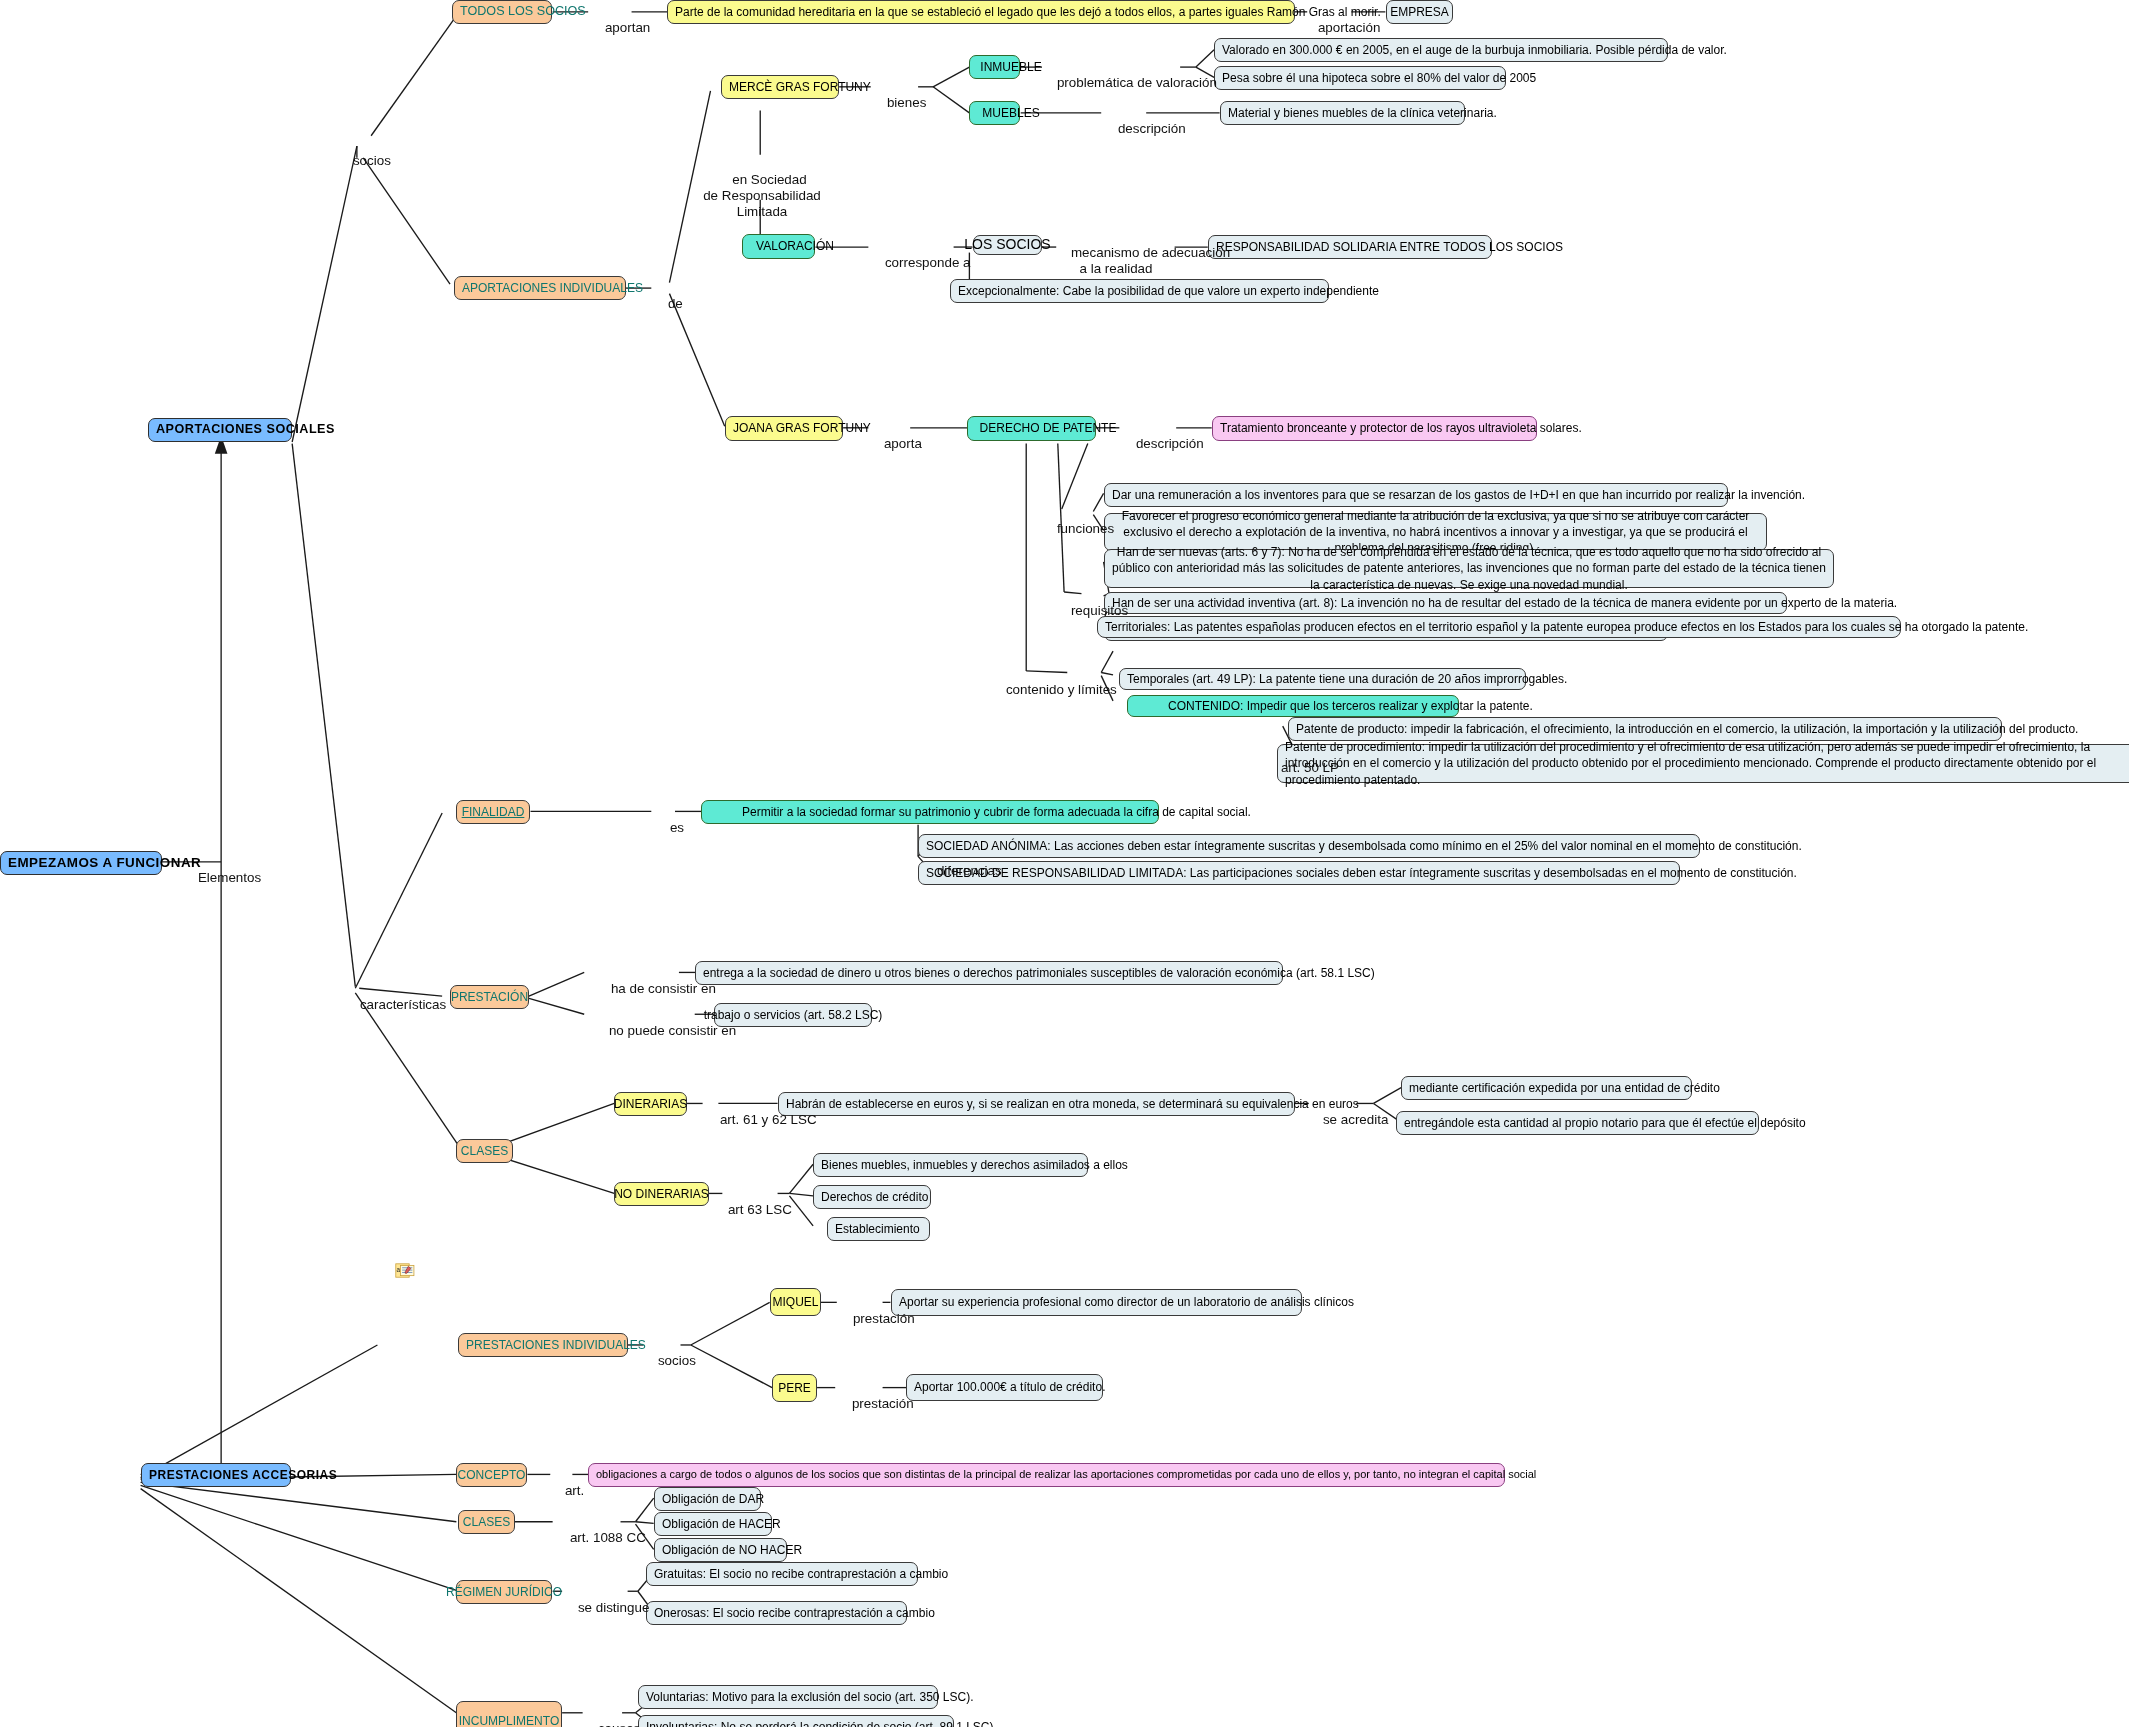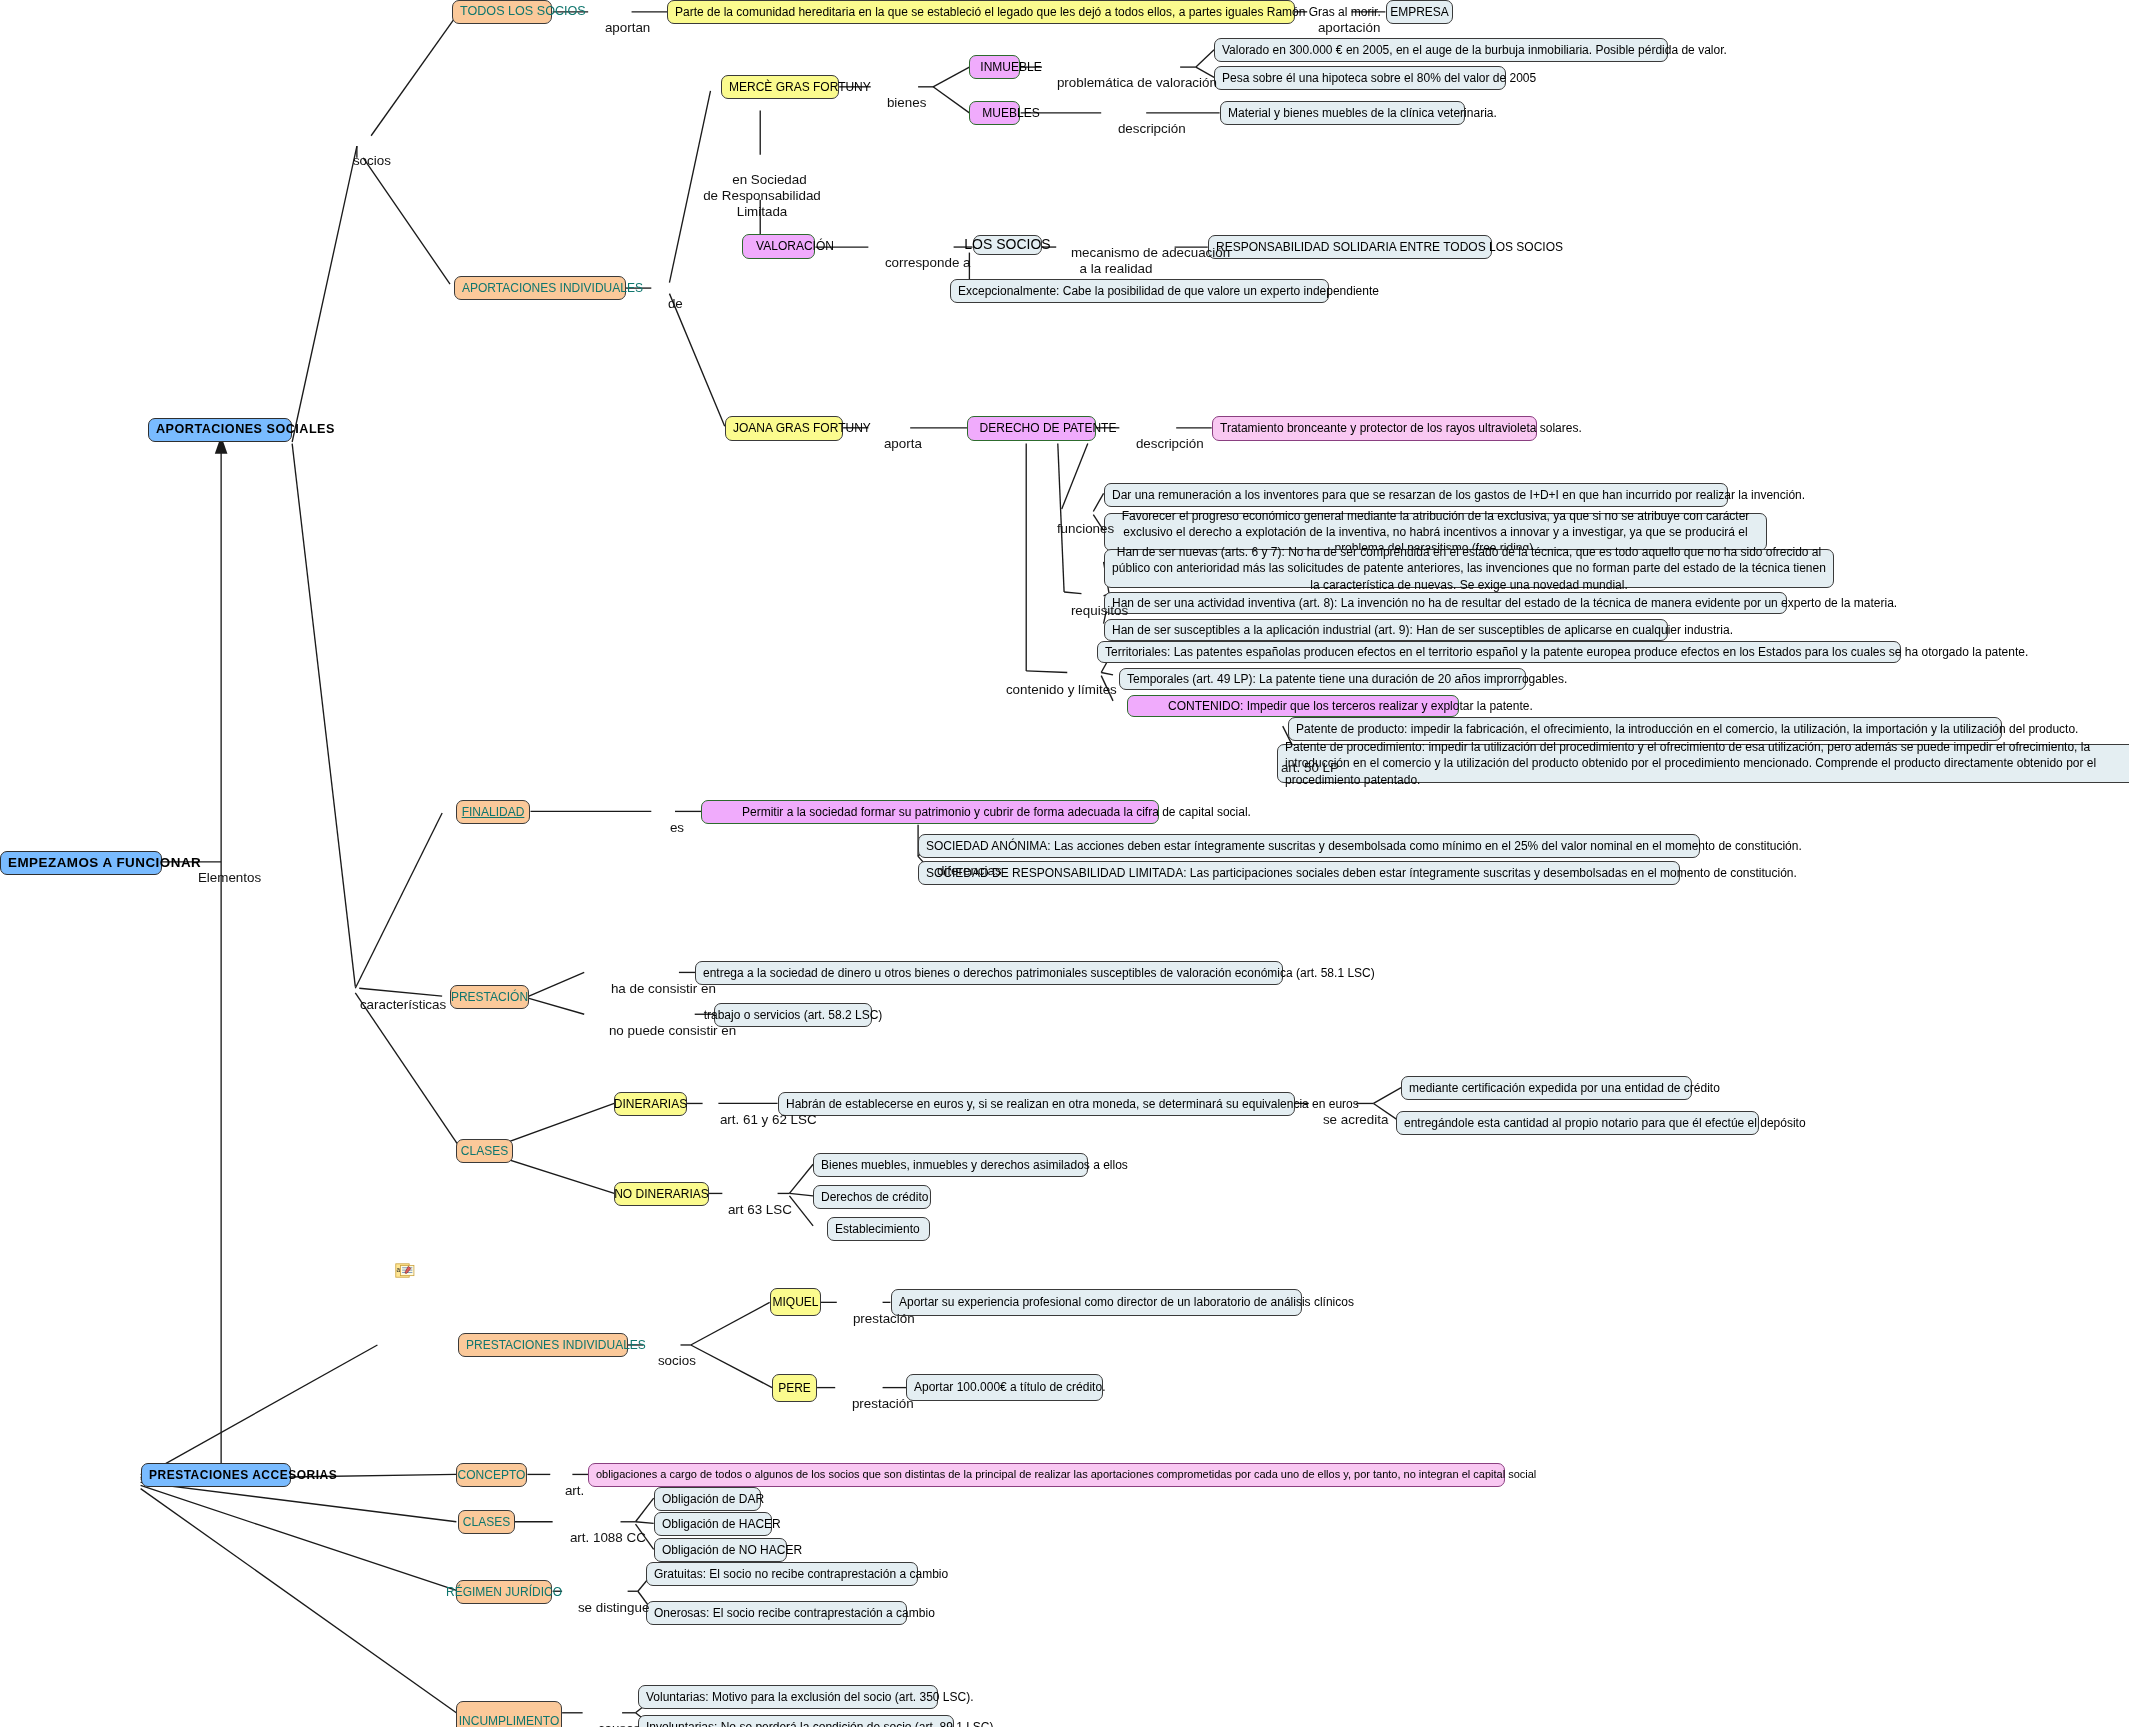--- a/index.html
+++ b/index.html
@@ -36,21 +36,21 @@
     background: #ffffff;
     white-space: nowrap;
     display: flex;
     align-items: center;
   }
   .node.wrap { white-space: normal; }
   
   .n-blue   { background: #79bbff; border-color: #2f2f2f; font-weight: bold; letter-spacing: 0.5px; }
   .n-orange { background: #fbc99a; border-color: #3a3a3a; color:#0f766e; }
   .n-yellow { background: #fbfb8e; border-color: #3a3a3a; }
-  .n-green  { background: #f0abfc; border-color: #2d6b2d; padding-left: 40px; }
+  .n-green  { background: #5eead4; border-color: #2d6b2d; padding-left: 40px; }
   .n-pink   { background: #f9c8f2; border-color: #8a3f80; }
   .n-grey   { background: #e4eef2; border-color: #3a3a3a; }
 
   .elabel {
     position: absolute;
     font-size: 13.4px;
     line-height: 1.2;
     color: #111;
     white-space: pre;
     background: transparent;
@@ -305,21 +305,21 @@
   </div>
 
   <div class="node n-grey" style="left:1104px; top:592px; width:683px; height:22px; font-size:12px;">
     <span>Han de ser una actividad inventiva (art. 8): La invención no ha de resultar del estado de la técnica de manera evidente por un experto de la materia.</span>
   </div>
 
   <div class="node n-grey" style="left:1104px; top:619px; width:564px; height:22px; font-size:12px;">
     <span>Han de ser susceptibles a la aplicación industrial (art. 9): Han de ser susceptibles de aplicarse en cualquier industria.</span>
   </div>
 
-  <div class="node n-grey" style="left:1097px; top:641px; width:804px; height:22px; font-size:12px;">
+  <div class="node n-grey" style="left:1097px; top:616px; width:804px; height:22px; font-size:12px;border-radius:8px;">
     <span>Territoriales: Las patentes españolas producen efectos en el territorio español y la patente europea produce efectos en los Estados para los cuales se ha otorgado la patente.</span>
   </div>
 
   <div class="node n-grey" style="left:1119px; top:668px; width:407px; height:22px; font-size:12px;">
     <span>Temporales (art. 49 LP): La patente tiene una duración de 20 años improrrogables.</span>
   </div>
 
   <div class="node n-green" style="left:1127px; top:695px; width:332px; height:22px; font-size:12px;">
     <span>CONTENIDO: Impedir que los terceros realizar y explotar la patente.</span>
   </div>

